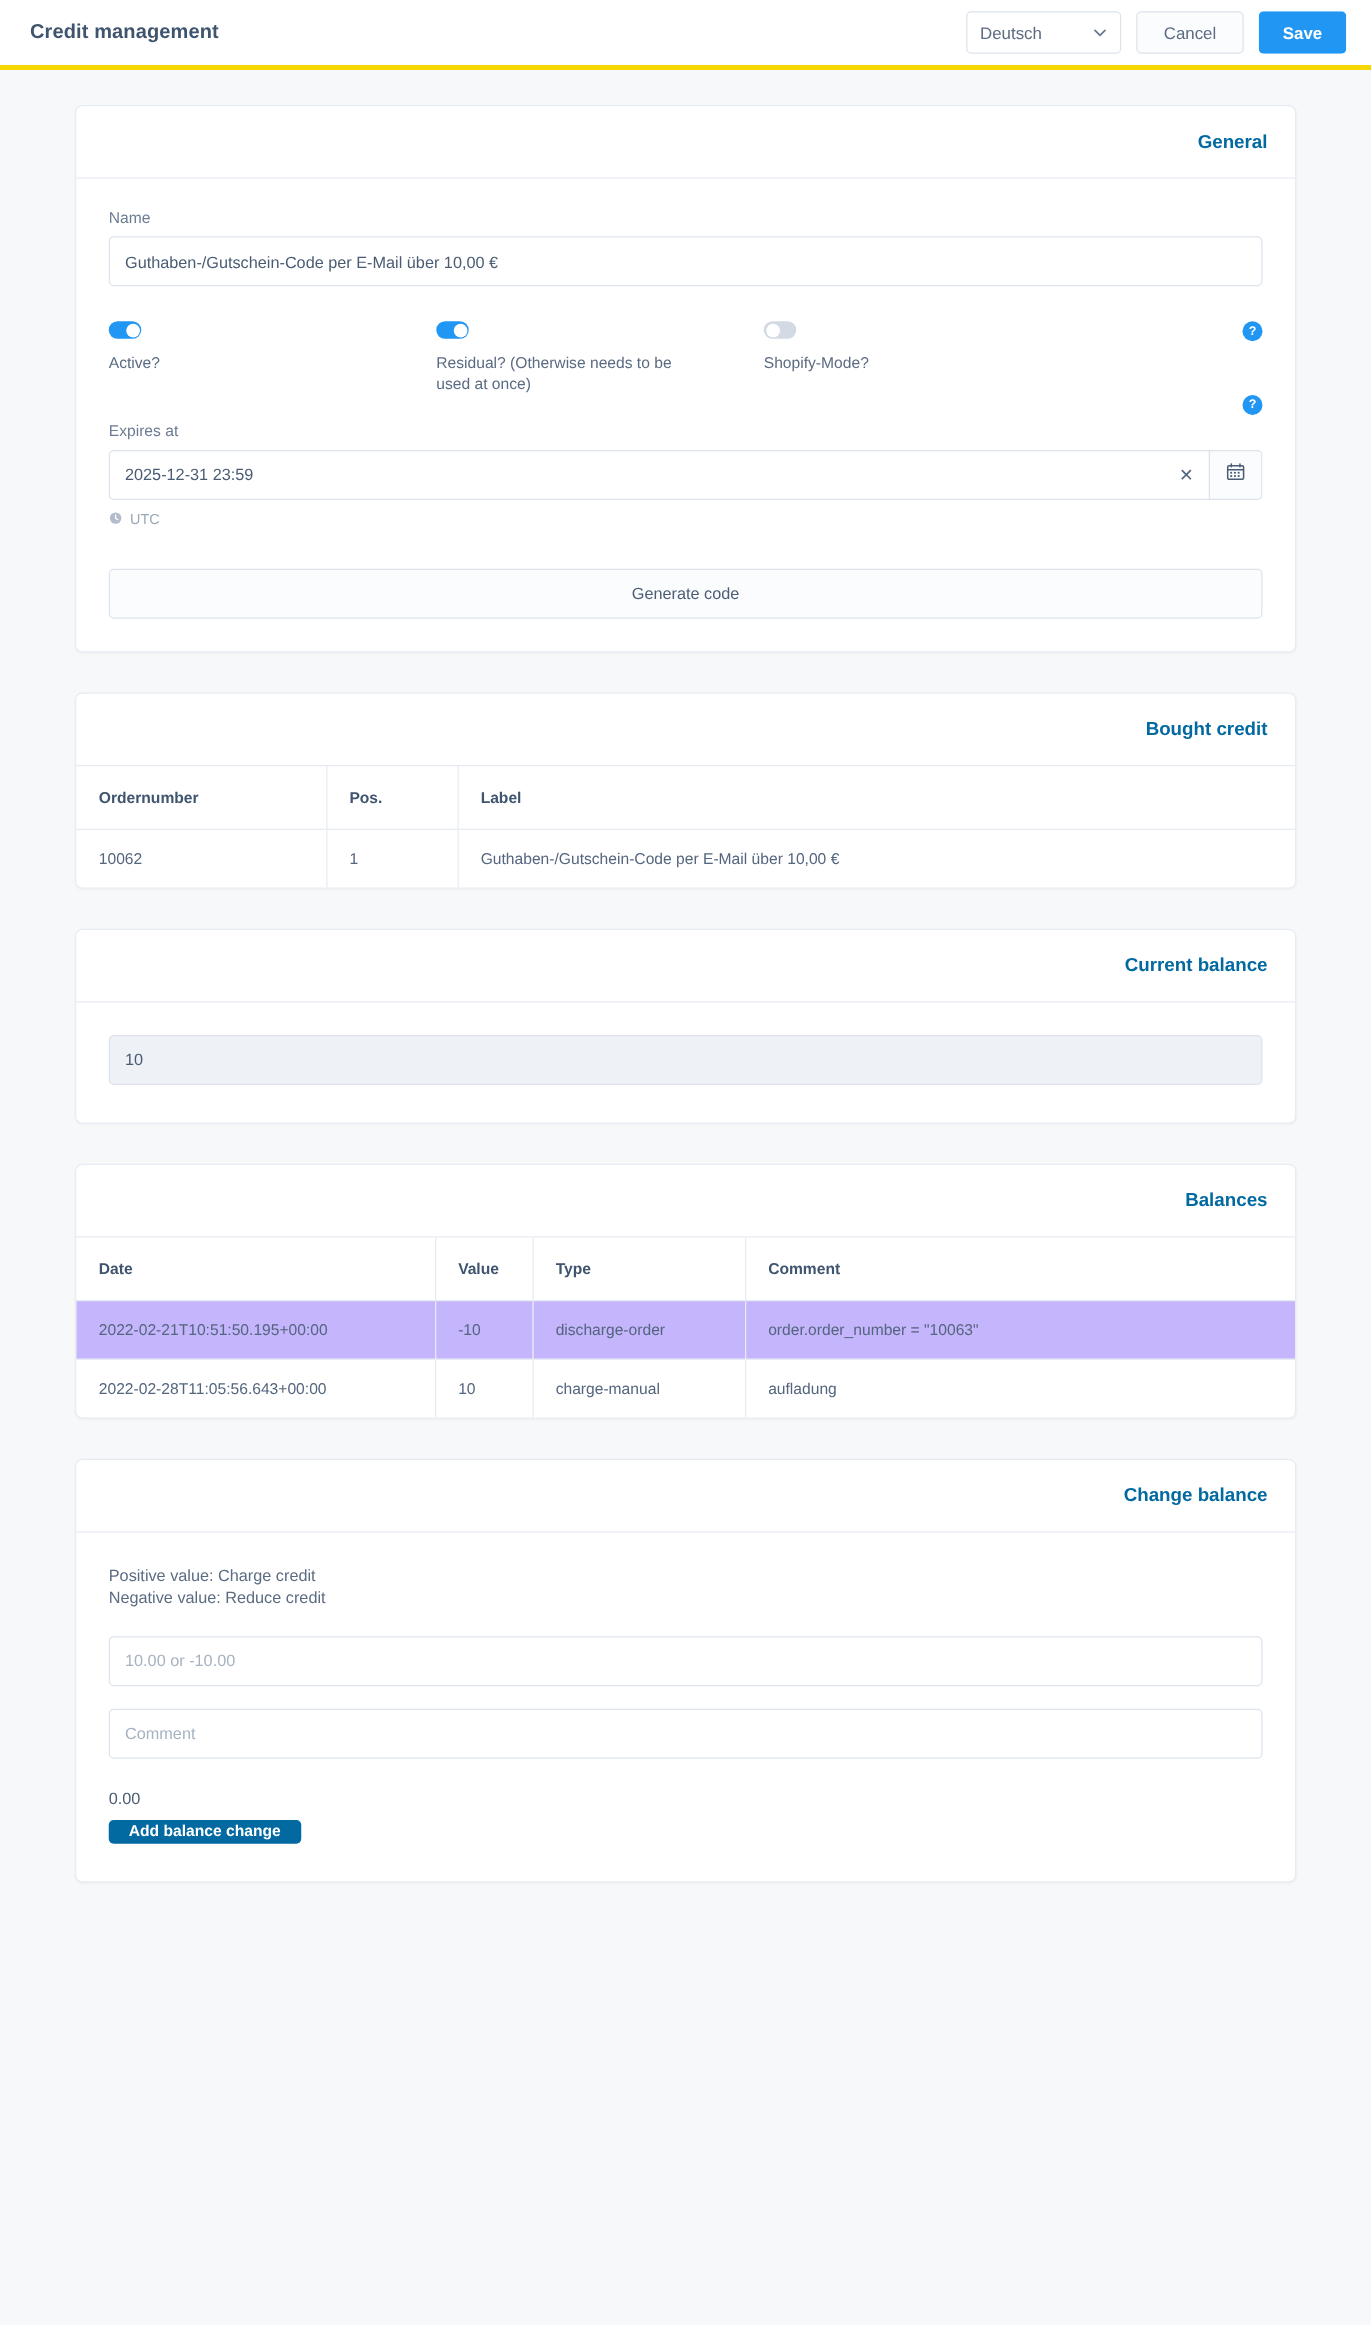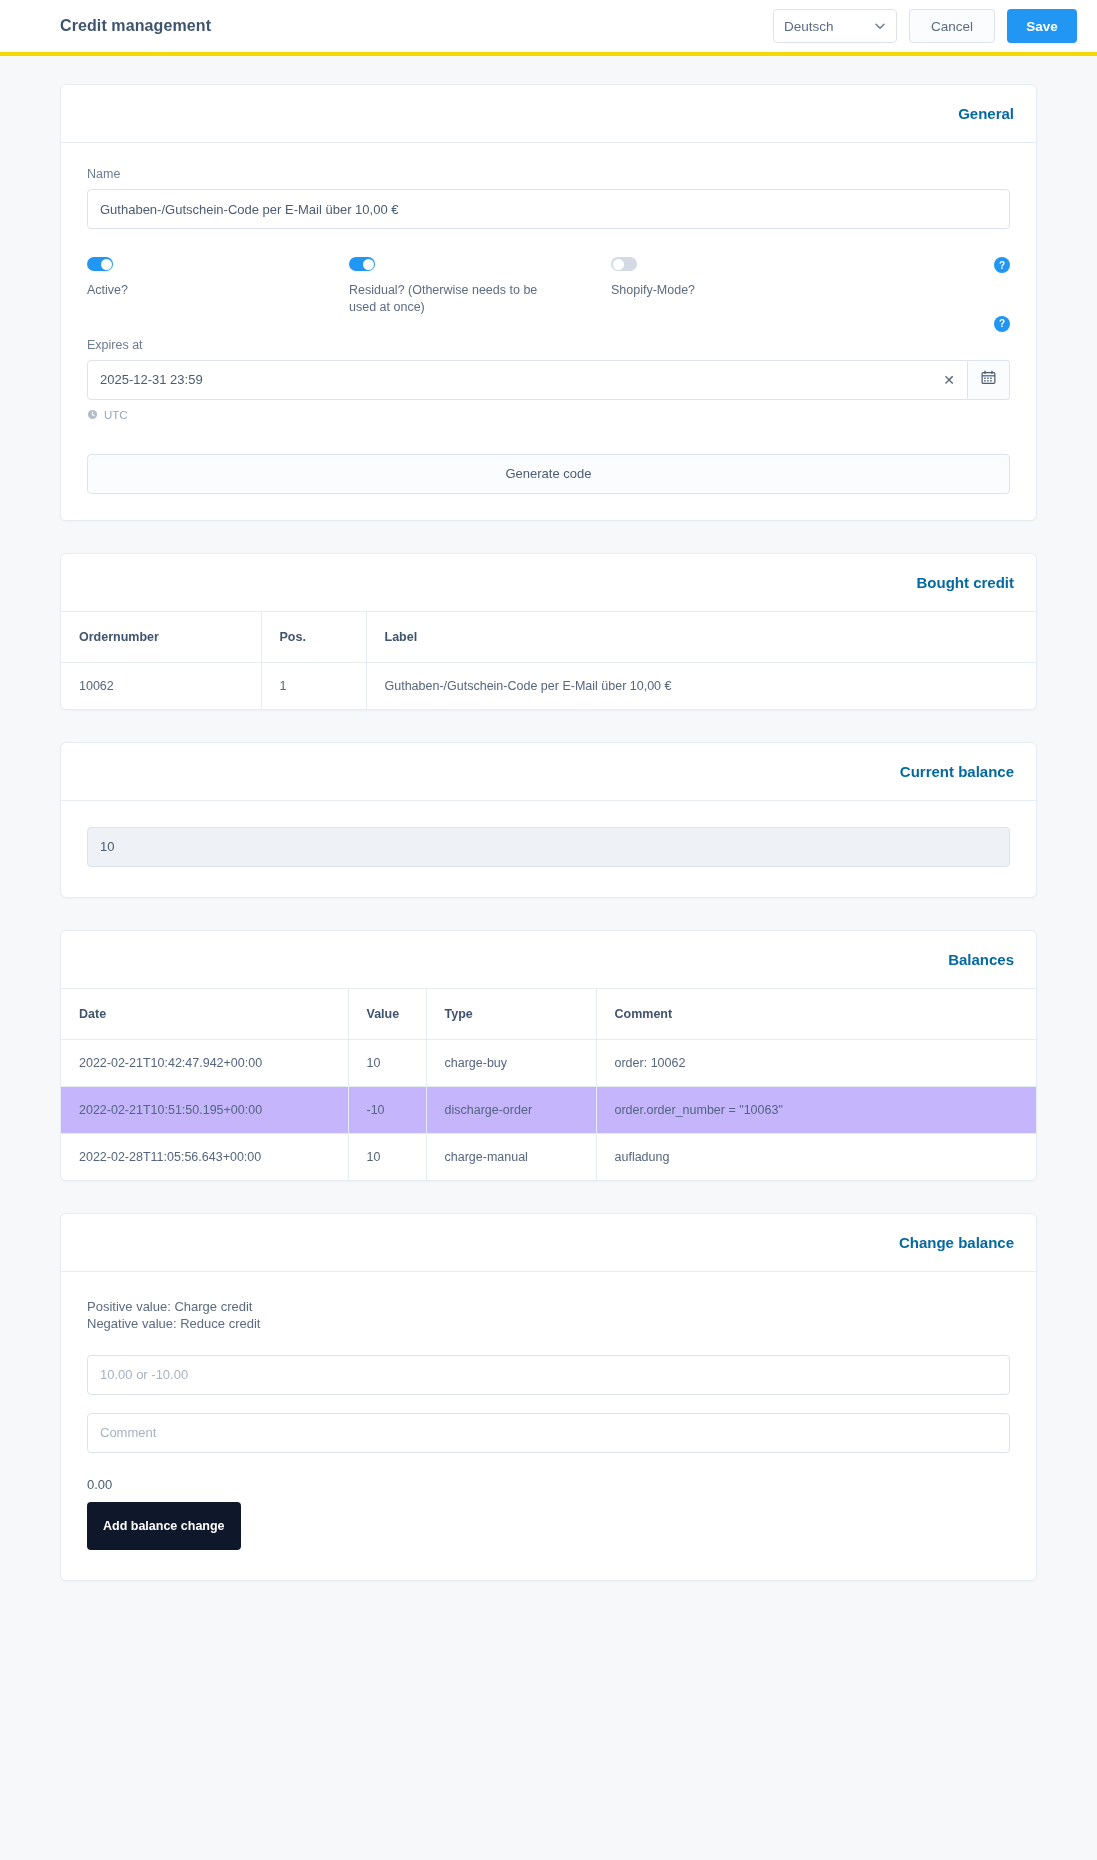--- a/index.html
+++ b/index.html
@@ -10,21 +10,21 @@
     color: #44546b;
   }
   body { width: 1097px; min-height: 1860px; }
 
   
   .topbar {
     background: #ffffff;
     height: 56px;
     display: flex;
     align-items: center;
-    padding: 0 20px 0 60px;
+    padding: 0 20px 0 24px;
     border-bottom: 4px solid #f5d702;
     position: relative;
   }
   .page-title {
     font-size: 16px;
     font-weight: 600;
     color: #3f546e;
     letter-spacing: .1px;
   }
   .topbar-actions {
@@ -256,25 +256,25 @@
     line-height: 1.35;
     margin-bottom: 22px;
   }
   .spacer-16 { height: 18px; }
   .amount-line {
     font-size: 13px;
     color: #4a5c73;
     margin: 24px 0 10px 0;
   }
   .btn-add {
-    background: #0f172a;
+    background: #0369a1;
     color: #fff;
     font-size: 12.5px;
     font-weight: 700;
-    height: 48px;
+    height: 19px;
     padding: 0 16px;
     border: none;
     border-radius: 4px;
     cursor: pointer;
     font-family: "Liberation Sans", sans-serif;
   }
   .card-tight .card-body { padding: 26px 26px 30px 26px; }
 </style>
 </head>
 <body>
@@ -400,26 +400,20 @@
     <table>
       <thead>
         <tr>
           <th style="width:287px">Date</th>
           <th style="width:78px">Value</th>
           <th style="width:170px">Type</th>
           <th>Comment</th>
         </tr>
       </thead>
       <tbody>
-        <tr>
-          <td>2022-02-21T10:42:47.942+00:00</td>
-          <td>10</td>
-          <td>charge-buy</td>
-          <td>order: 10062</td>
-        </tr>
         <tr class="striped">
           <td>2022-02-21T10:51:50.195+00:00</td>
           <td>-10</td>
           <td>discharge-order</td>
           <td>order.order_number = "10063"</td>
         </tr>
         <tr>
           <td>2022-02-28T11:05:56.643+00:00</td>
           <td>10</td>
           <td>charge-manual</td>

